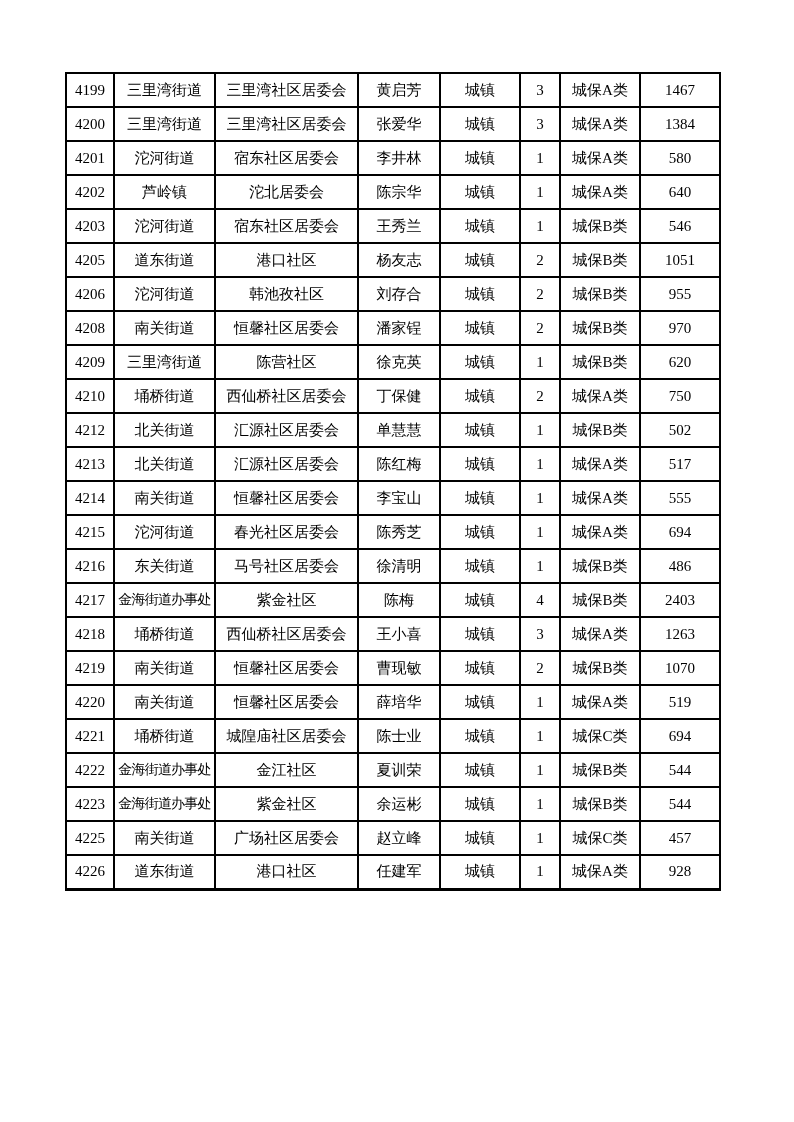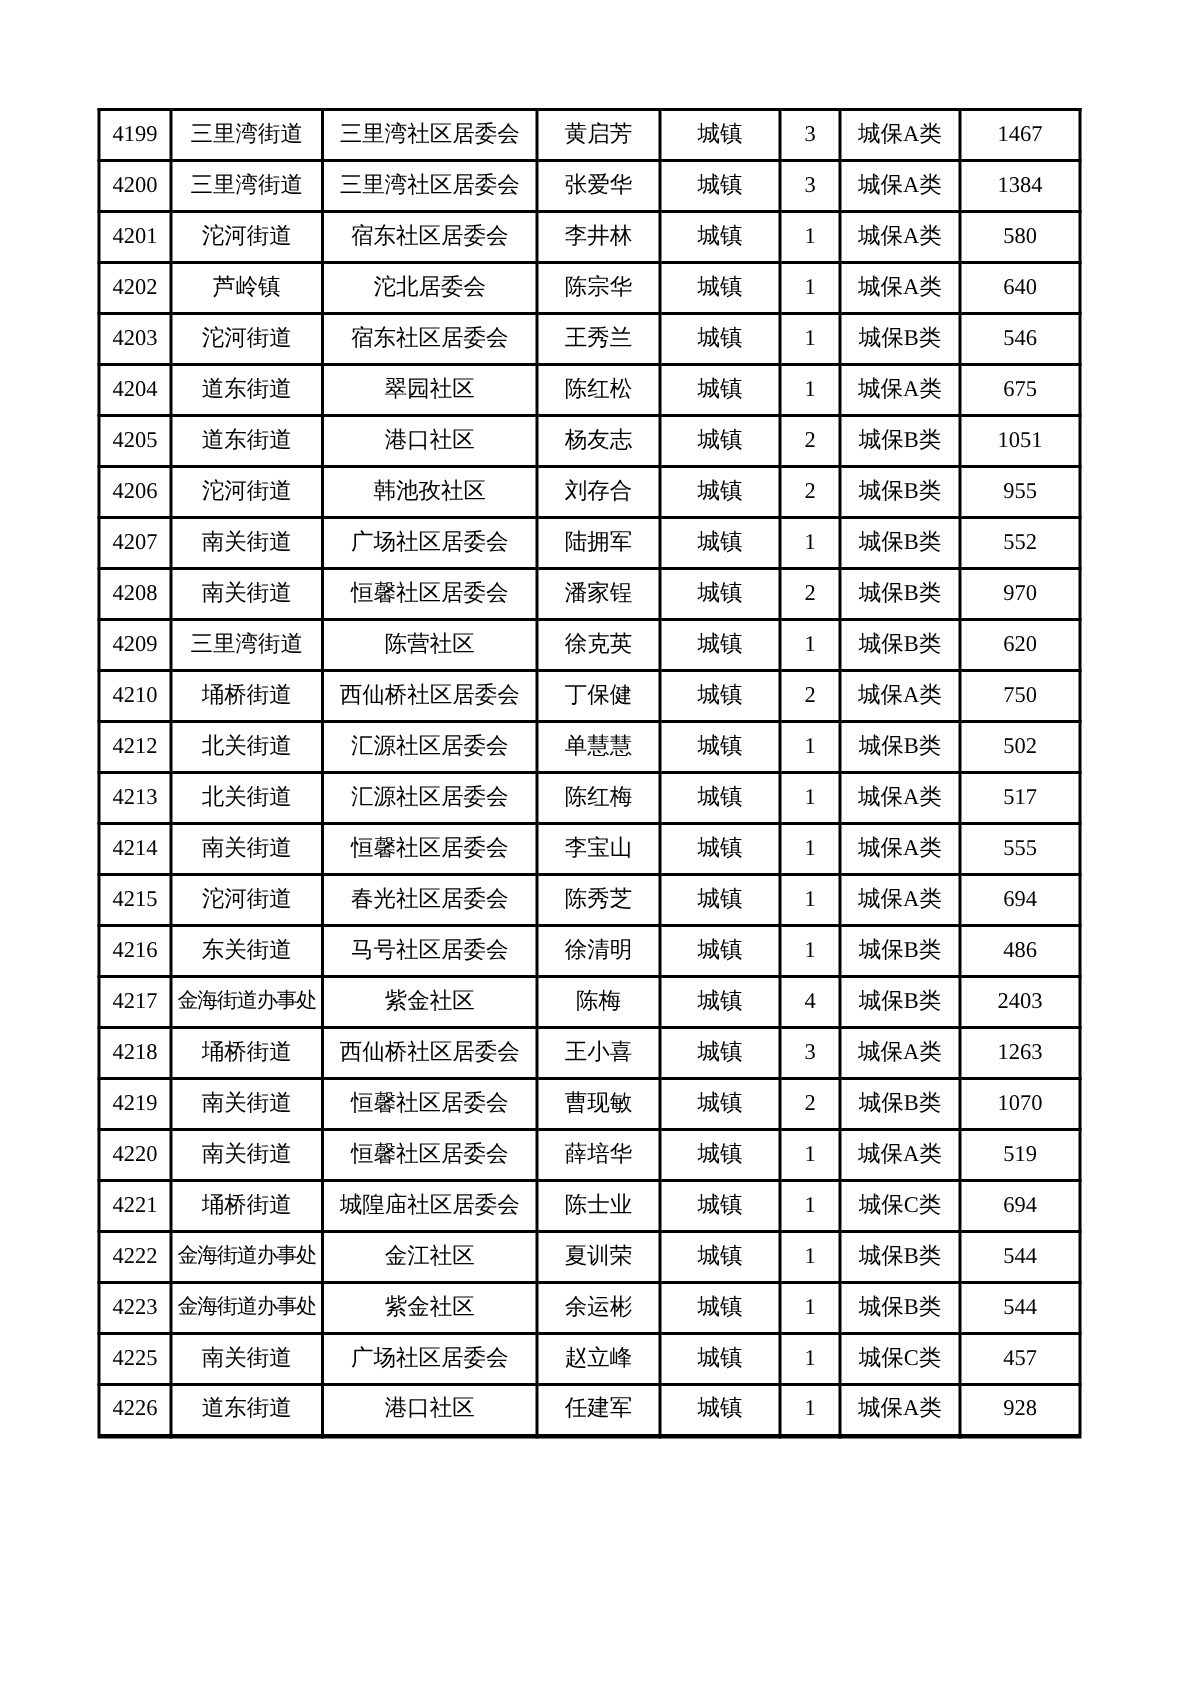--- a/index.html
+++ b/index.html
@@ -114,58 +114,38 @@
           <td>4203</td>
           <td>沱河街道</td>
           <td>宿东社区居委会</td>
           <td>王秀兰</td>
           <td>城镇</td>
           <td>1</td>
           <td>城保B类</td>
           <td>546</td>
         </tr>
         <tr>
-          <td>4204</td>
-          <td>道东街道</td>
-          <td>翠园社区</td>
-          <td>陈红松</td>
-          <td>城镇</td>
-          <td>1</td>
-          <td>城保A类</td>
-          <td>675</td>
-        </tr>
-        <tr>
           <td>4205</td>
           <td>道东街道</td>
           <td>港口社区</td>
           <td>杨友志</td>
           <td>城镇</td>
           <td>2</td>
           <td>城保B类</td>
           <td>1051</td>
         </tr>
         <tr>
           <td>4206</td>
           <td>沱河街道</td>
           <td>韩池孜社区</td>
           <td>刘存合</td>
           <td>城镇</td>
           <td>2</td>
           <td>城保B类</td>
           <td>955</td>
-        </tr>
-        <tr>
-          <td>4207</td>
-          <td>南关街道</td>
-          <td>广场社区居委会</td>
-          <td>陆拥军</td>
-          <td>城镇</td>
-          <td>1</td>
-          <td>城保B类</td>
-          <td>552</td>
         </tr>
         <tr>
           <td>4208</td>
           <td>南关街道</td>
           <td>恒馨社区居委会</td>
           <td>潘家锃</td>
           <td>城镇</td>
           <td>2</td>
           <td>城保B类</td>
           <td>970</td>

